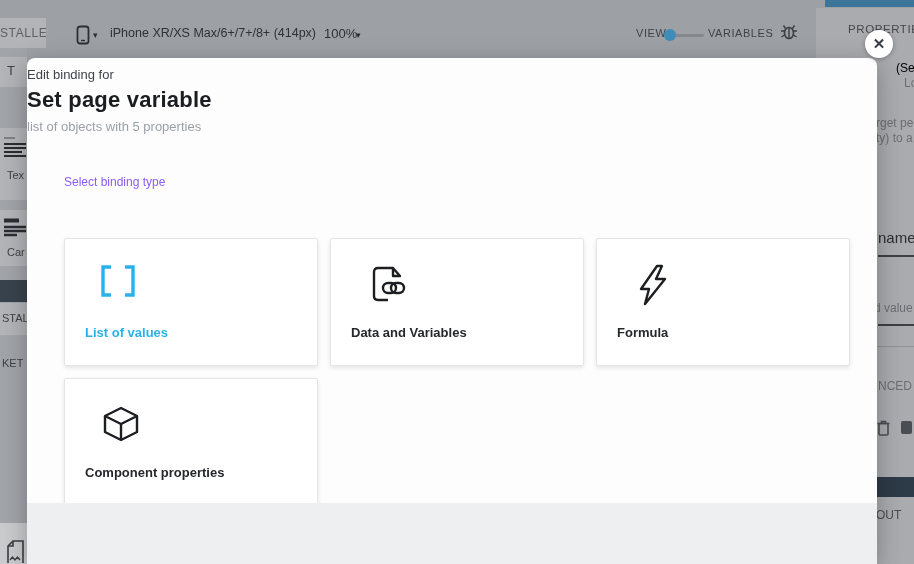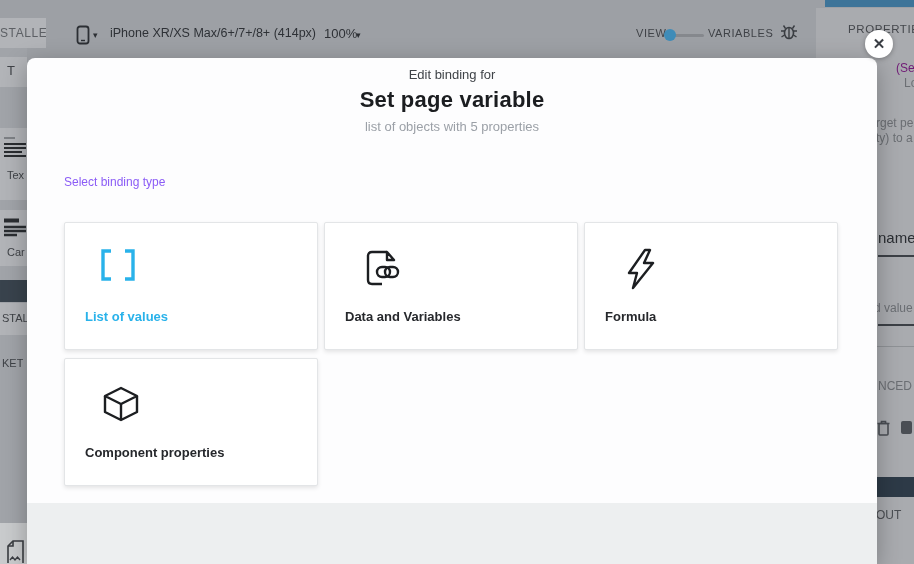--- a/index.html
+++ b/index.html
@@ -18,43 +18,43 @@
   .zoom-label { left:324px; top:26px; font-size:13px; color:#2e3136; }
   .view-label { left:636px; top:27px; font-size:11px; color:#3f4247; letter-spacing:.05em; }
   .vars-label { left:708px; top:27px; font-size:11px; color:#3f4247; letter-spacing:.05em; }
   .toggle-track { left:666px; top:34px; width:38px; height:3px; background:#85888d; border-radius:2px; }
   .toggle-dot { left:664px; top:29px; width:12px; height:12px; border-radius:50%; background:#3f8cb8; }
 
   .right-panel { left:816px; top:8px; width:98px; height:556px; background:#a9abaf; }
   .blue-strip { left:825px; top:0; width:89px; height:7px; background:#3d7499; }
   .props-label { left:848px; top:23px; font-size:11.5px; color:#44474c; letter-spacing:.05em; white-space:nowrap; }
   .rp-frag { white-space:nowrap; color:#6b6e73; font-size:12px; }
-  .rp-link { color:#701a75; }
+  .rp-link { color:#000000; }
   .rp-name { font-size:15px; color:#2b2e33; }
   .rp-underline { height:2px; background:#3c4046; }
   .rp-divider { height:1px; background:#8f9296; }
   .rp-navy { left:860px; top:477px; width:54px; height:20px; background:#2d3a47; }
   .rp-sq { left:901px; top:421px; width:11px; height:13px; background:#4a4e54; border-radius:2px; }
 
   .left-sidebar { left:0; top:48px; width:27px; height:475px; background:#a1a4a9; }
   .ls-tile { left:0; width:27px; background:#b2b4b8; }
   .ls-label { font-size:11px; color:#3f4247; white-space:nowrap; overflow:hidden; }
   .ls-navy { left:0; top:280px; width:27px; height:22px; background:#39434d; }
   .bottom-left { left:0; top:523px; width:27px; height:41px; background:#c9cbcd; }
 
   
   .modal { left:27px; top:58px; width:850px; height:506px; background:#fdfdfe;
     border-radius:8px 8px 0 0; box-shadow:0 6px 24px rgba(0,0,0,.28); z-index:10; }
-  .modal-header { position:absolute; left:0; top:9px; width:100%; text-align:center; }
+  .modal-header { position:absolute; left:0; top:9px; width:100%; text-align:left; }
   .eyebrow { font-size:13px; color:#3f4348; margin-bottom:5px; }
   .title { font-size:22px; font-weight:700; color:#1b1d20; margin-bottom:6px; letter-spacing:.01em; }
   .subtitle { font-size:13px; color:#9ba0a7; }
   .section-label { position:absolute; left:37px; top:117px; font-size:12px; color:#8b5cf6; }
-  .cards { position:absolute; left:37px; top:164px; width:776px;
-    display:grid; grid-template-columns:repeat(3, 254px); grid-auto-rows:128px; column-gap:6px; row-gap:8px; }
+  .cards { position:absolute; left:37px; top:180px; width:776px;
+    display:grid; grid-template-columns:repeat(3, 254px); grid-auto-rows:128px; column-gap:6px; row-gap:8px;gap:12px; }
   .card { position:relative; background:#ffffff; border:1px solid #e3e5e7; border-radius:2px;
     box-shadow:0 2px 4px rgba(0,0,0,.10); cursor:pointer; }
   .card-icon { position:absolute; left:34px; top:24px; }
   .card-label { position:absolute; left:20px; top:86px; font-size:13px; font-weight:700; color:#26282c; }
   .card.accent .card-label { color:#29b2ea; }
   .modal-footer { position:absolute; left:0; top:445px; width:100%; height:61px; background:#edeff0; }
 
   .close-btn { left:865px; top:30px; width:28px; height:28px; border-radius:50%; background:#ffffff;
     box-shadow:0 1px 5px rgba(0,0,0,.30); z-index:11; text-align:center;
     font-size:15px; font-weight:700; line-height:28px; color:#3a3e44; cursor:pointer; }

